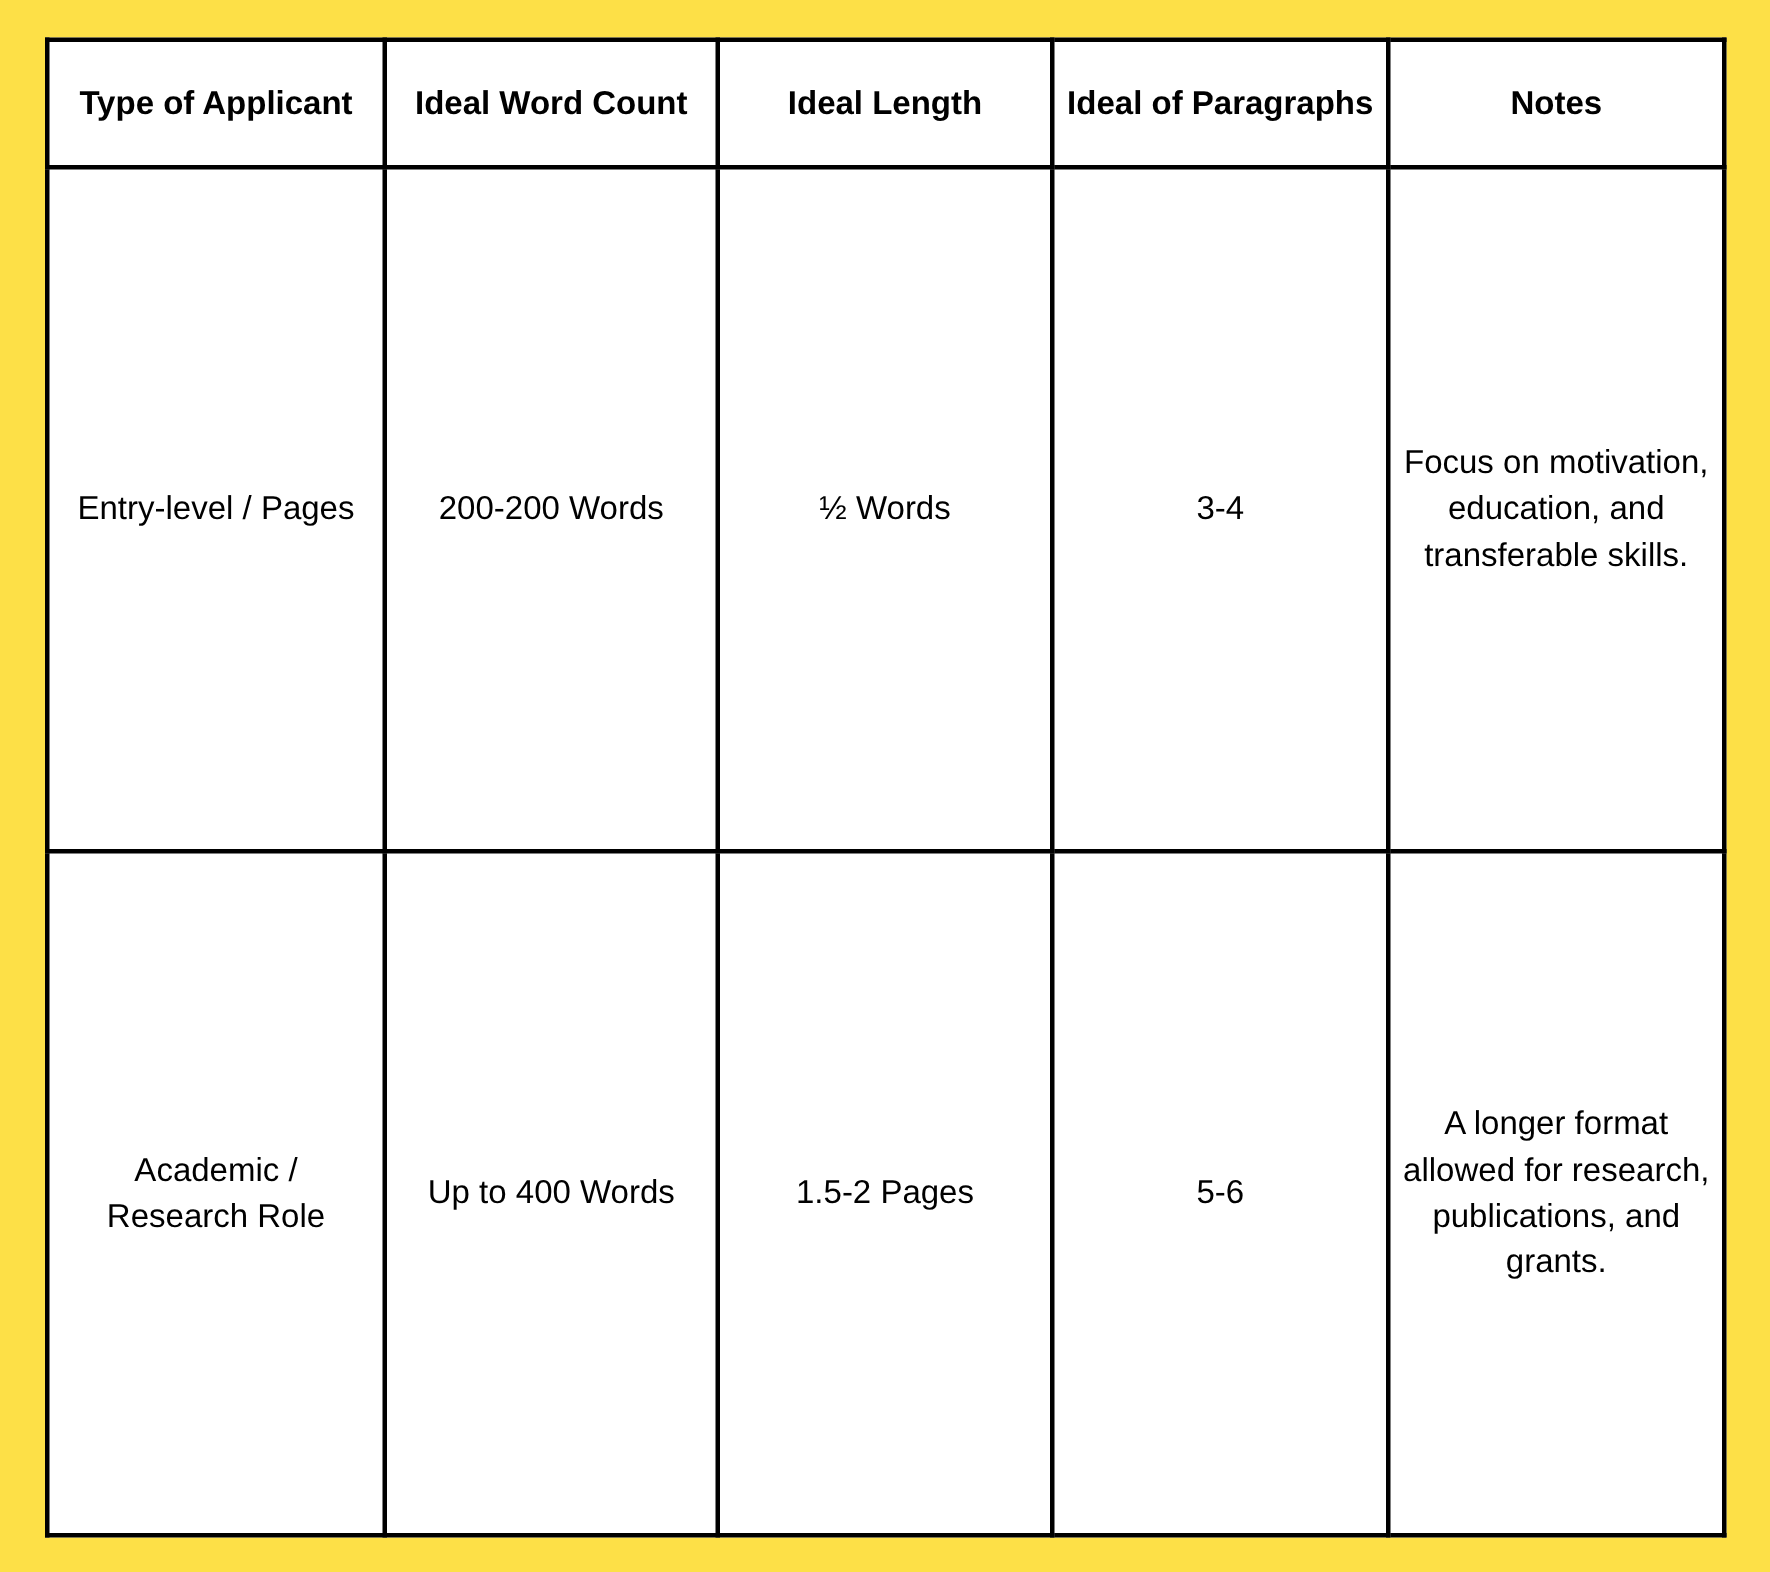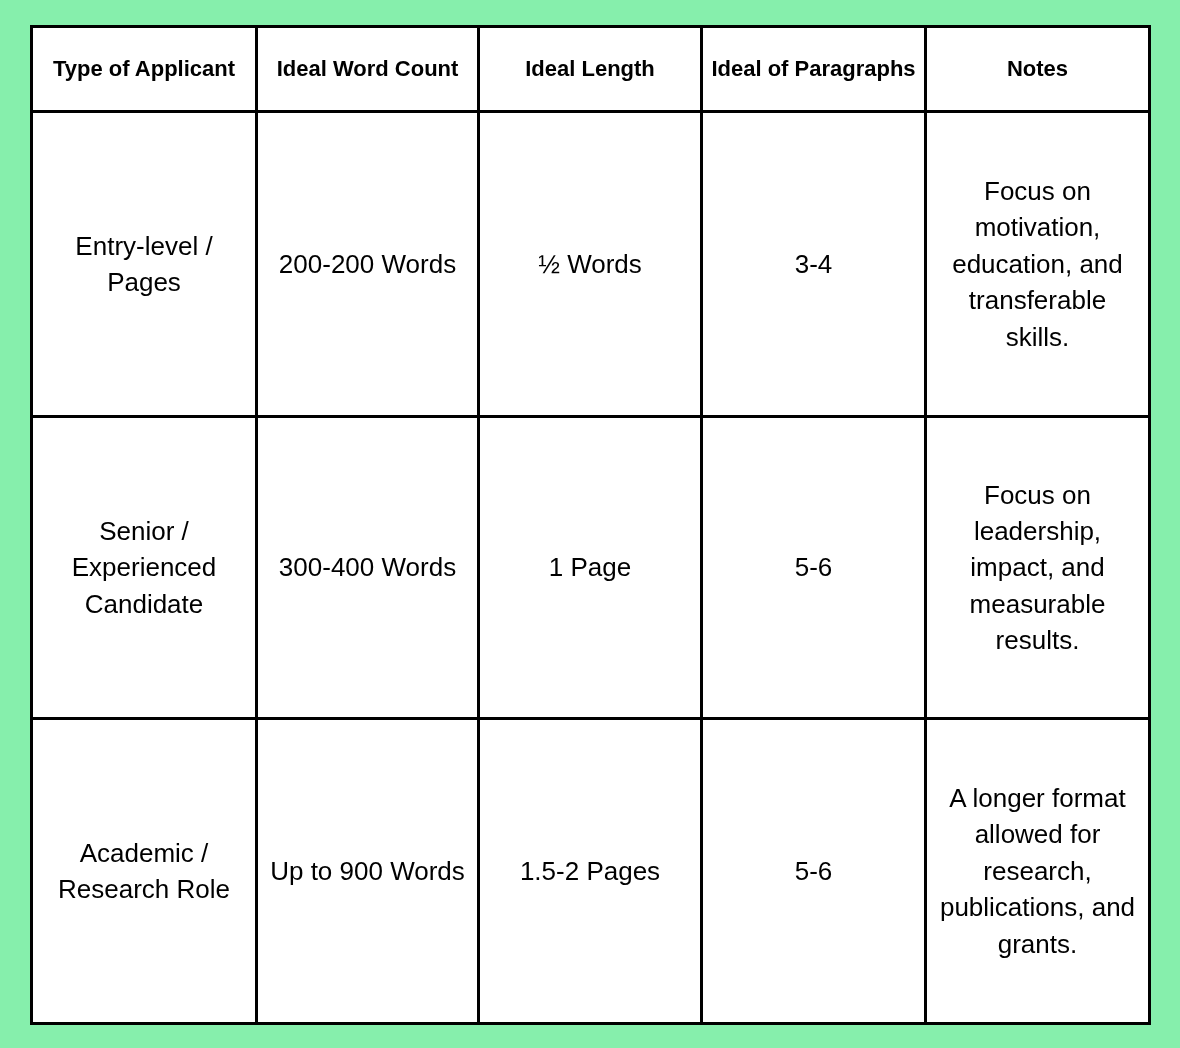--- a/index.html
+++ b/index.html
@@ -12,21 +12,21 @@
     height: 1048px;
     font-family: "Liberation Sans", sans-serif;
     color: #000000;
     overflow: hidden;
   }
 
   .page {
     position: relative;
     width: 1180px;
     height: 1048px;
-    background: #86efac;
+    background: #fde047;
   }
 
   .table-wrap {
     position: absolute;
     left: 30px;
     top: 25px;
     width: 1118px;
     height: 1000px;
   }
 
@@ -49,21 +49,21 @@
 
   table.applicant-table thead th {
     font-weight: bold;
     font-size: 22px;
     line-height: 1.32;
     height: 85px;
   }
 
   table.applicant-table tbody td {
     font-weight: normal;
-    font-size: 26px;
+    font-size: 22px;
     line-height: 1.40;
   }
 
   
   col.c-type    { width: 225px; }
   col.c-words   { width: 222px; }
   col.c-length  { width: 223px; }
   col.c-paras   { width: 224px; }
   col.c-notes   { width: 224px; }
 
@@ -120,43 +120,26 @@
           <td>
             <span class="cell-text">½ Words</span>
           </td>
           <td>
             <span class="cell-text">3-4</span>
           </td>
           <td>
             <span class="cell-text">Focus on motivation, education, and transferable skills.</span>
           </td>
         </tr>
-        <tr class="row-senior">
-          <td>
-            <span class="cell-text">Senior / Experienced Candidate</span>
-          </td>
-          <td>
-            <span class="cell-text">300-400 Words</span>
-          </td>
-          <td>
-            <span class="cell-text">1 Page</span>
-          </td>
-          <td>
-            <span class="cell-text">5-6</span>
-          </td>
-          <td>
-            <span class="cell-text">Focus on leadership, impact, and measurable results.</span>
-          </td>
-        </tr>
         <tr class="row-academic">
           <td>
             <span class="cell-text">Academic / Research Role</span>
           </td>
           <td>
-            <span class="cell-text">Up to 900 Words</span>
+            <span class="cell-text">Up to 400 Words</span>
           </td>
           <td>
             <span class="cell-text">1.5-2 Pages</span>
           </td>
           <td>
             <span class="cell-text">5-6</span>
           </td>
           <td>
             <span class="cell-text">A longer format allowed for research, publications, and grants.</span>
           </td>

